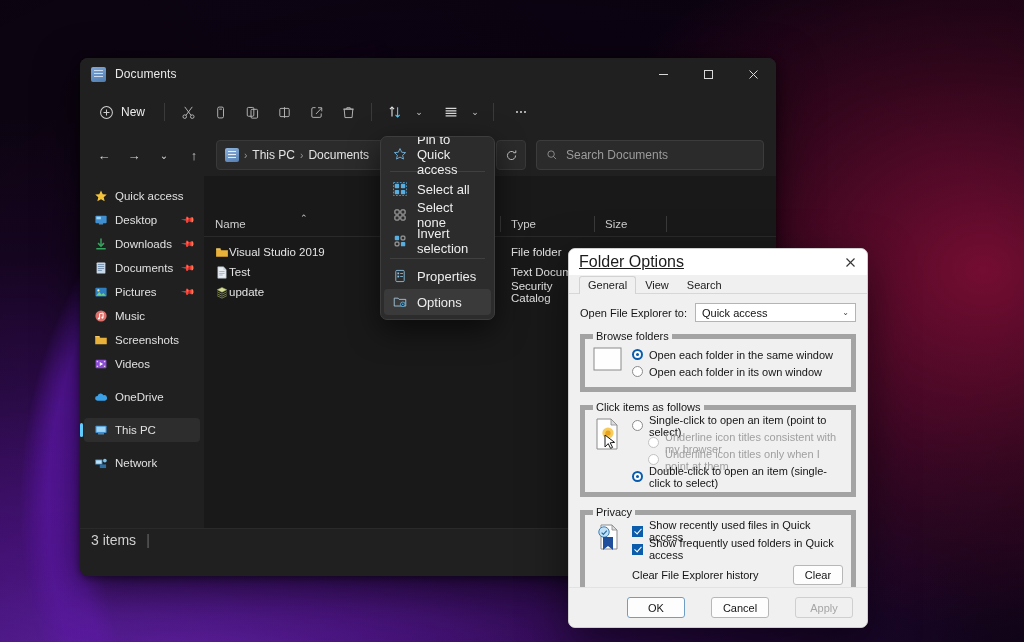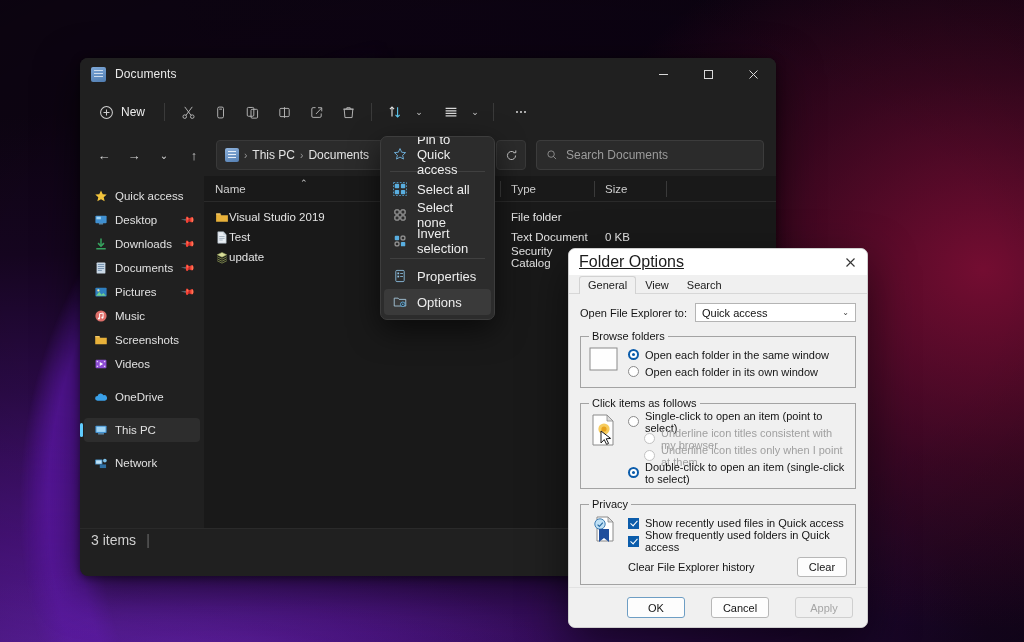--- a/index.html
+++ b/index.html
@@ -149,21 +149,21 @@
     background: #60cdff; border-radius: 2px;
   }
   .side-label { flex: 1; white-space: nowrap; overflow: hidden; }
   .pin { color: #8d8d8d; font-size: 9px; transform: rotate(45deg); }
   .side-gap { height: 9px; }
   .si { width: 14px; height: 14px; flex: none; border-radius: 2px; position: relative; }
 
   .filelist { flex: 1; background: #191919; position: relative; }
   .col-head {
     height: 26px; display: flex; align-items: center;
-    font-size: 11.5px; color: #cfcfcf; border-bottom: 1px solid #2a2a2a; position: relative;
+    font-size: 11.5px; color: #cfcfcf; border-bottom: 1px solid #2a2a2a; position: relative; margin-top: 35px;
   }
   .col { padding-left: 11px; position: relative; height: 26px; display: flex; align-items: center; }
   .col + .col::before {
     content: ""; position: absolute; left: 0; top: 5px; bottom: 5px; width: 1px; background: #3a3a3a;
   }
   .col-name { width: 296px; }
   .col-type { width: 94px; }
   .col-size { width: 72px; }
   .col-rest { width: 60px; }
   .sort-caret { position: absolute; left: 96px; top: 2px; color: #c8c8c8; font-size: 9px; }
@@ -230,21 +230,21 @@
   .dlg-body { padding: 9px 11px 0 11px; }
   .row-openfe { display: flex; align-items: center; gap: 8px; margin-bottom: 8px; }
   .lbl { font-size: 11px; color: #151515; white-space: nowrap; }
   .combo {
     flex: 1; height: 19px; background: #fff; border: 1px solid #b4b4b4;
     display: flex; align-items: center; padding: 0 6px; font-size: 11px; color: #111;
   }
   .combo .chev { margin-left: auto; color: #444; font-size: 8px; }
 
   fieldset.grp {
-    border: 1px solid #a3a3a3; border-radius: 0; margin-bottom: 9px;
+    border: 5px solid #a3a3a3; border-radius: 0; margin-bottom: 9px;
     padding: 4px 8px 7px 8px;
   }
   fieldset.grp legend { font-size: 11px; color: #141414; padding: 0 3px; }
   .grp-inner { display: flex; align-items: flex-start; gap: 9px; }
   .grp-ill { flex: none; }
 
   .radio-line { display: flex; align-items: center; gap: 6px; height: 17px; font-size: 11px; color: #141414; }
   .radio-line.dim { color: #a0a0a0; padding-left: 16px; }
   .radio {
     width: 11px; height: 11px; border-radius: 50%; border: 1px solid #8a8a8a;

